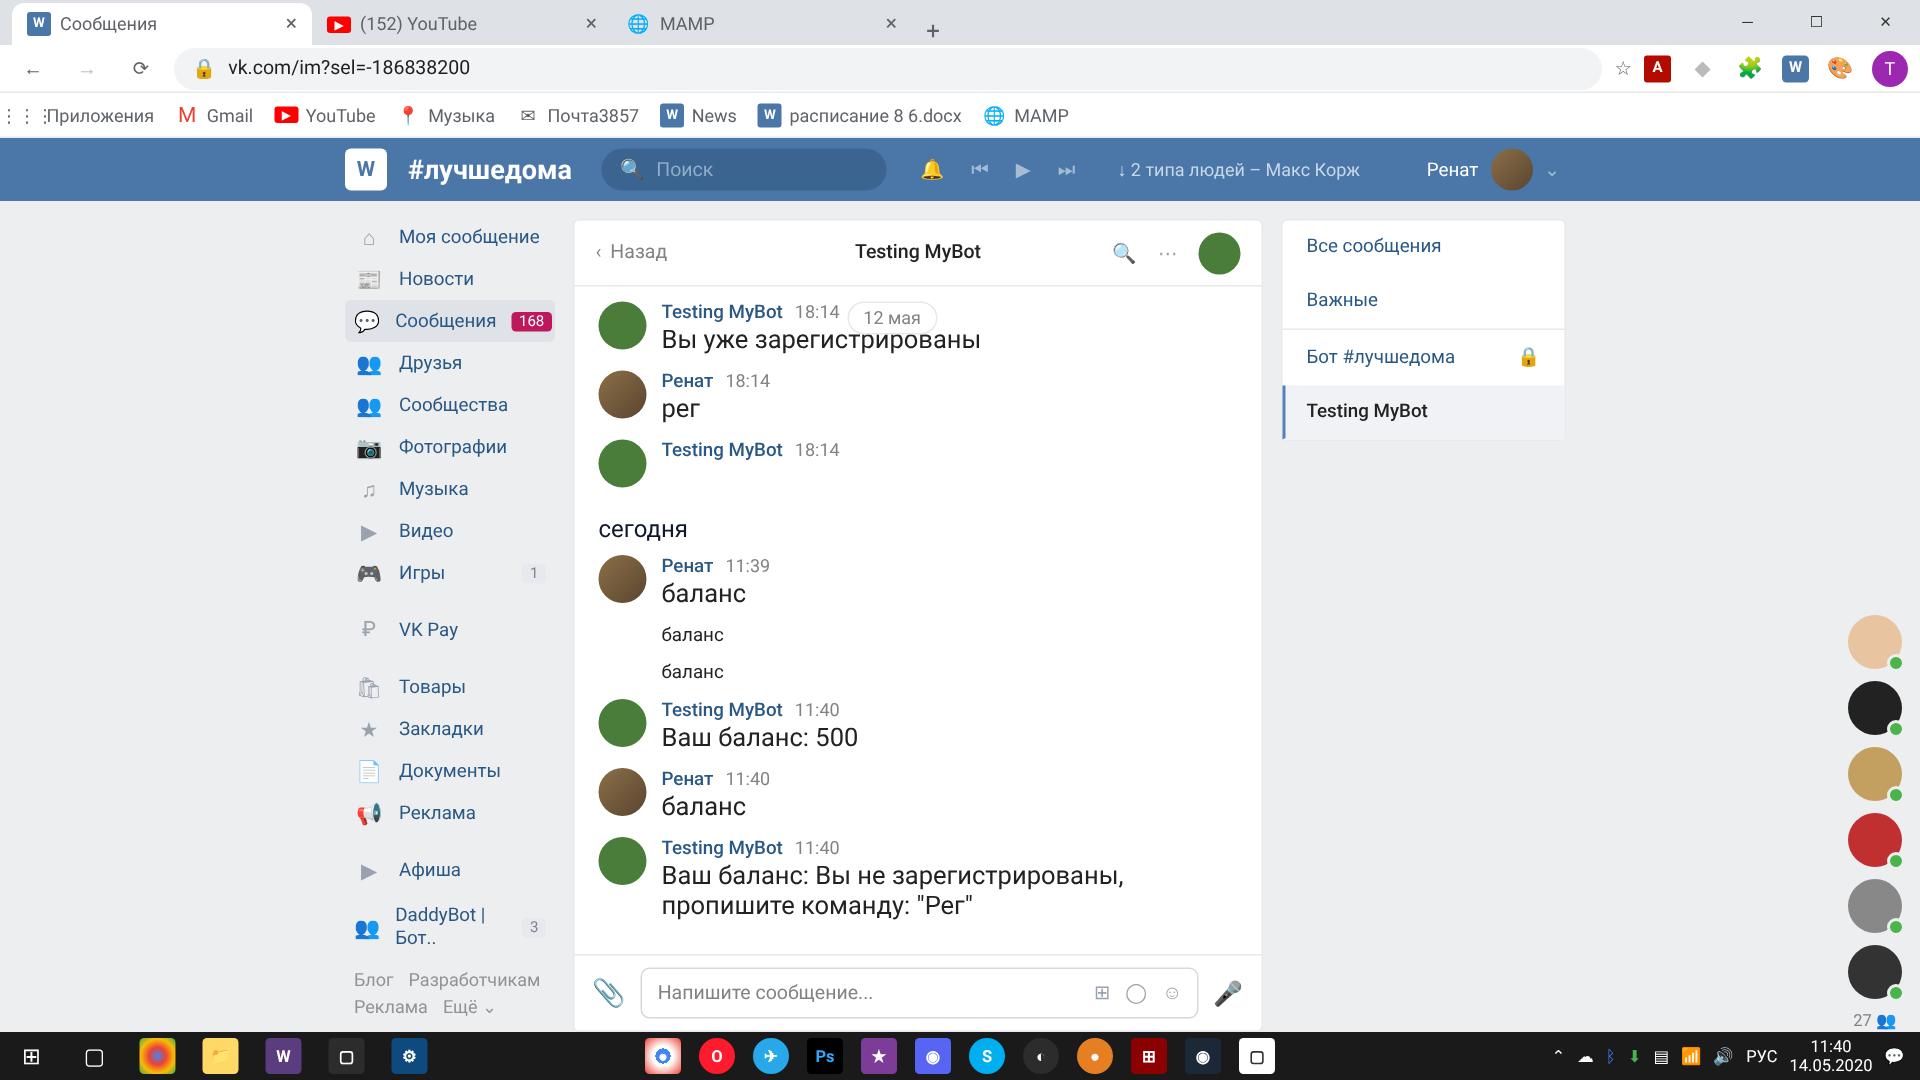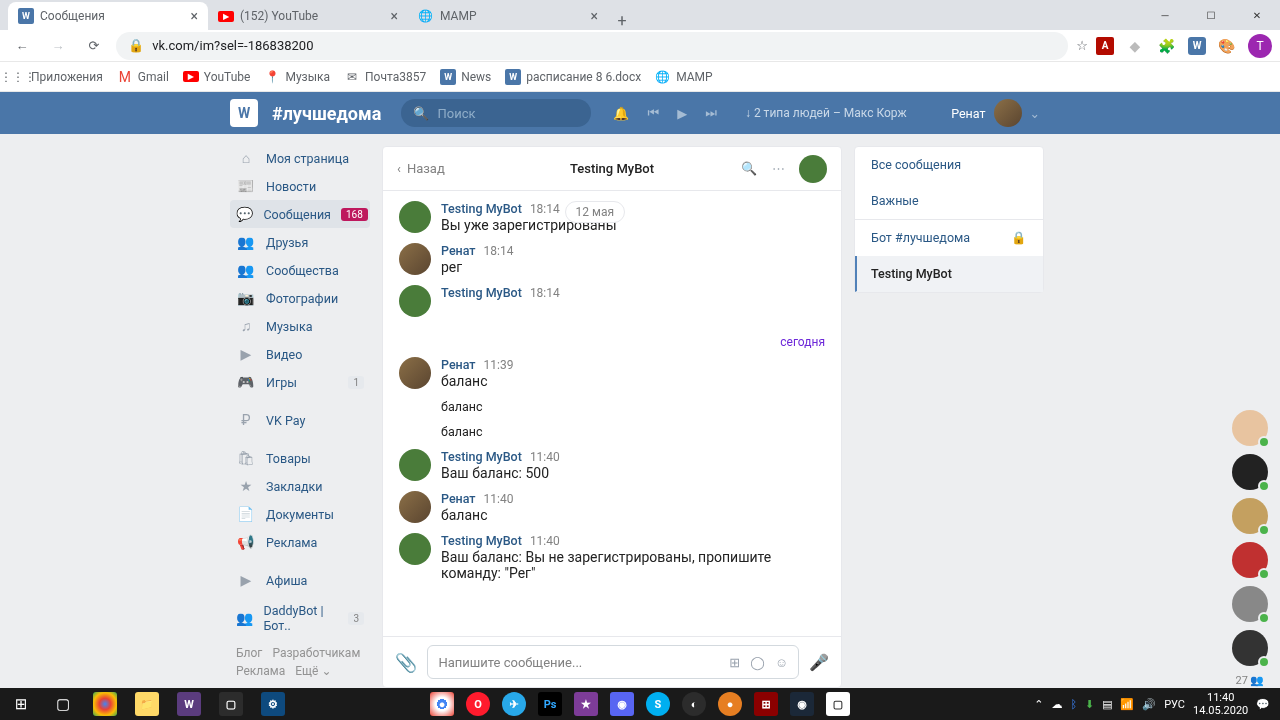--- a/index.html
+++ b/index.html
@@ -42,31 +42,31 @@
 .nav-badge{margin-left:auto;background:#be185d;color:#fff;border-radius:3px;padding:1px 5px;font-size:10px}
 .nav-sep{height:10px}
 .nav-footer{padding:6px;font-size:12px;color:#939393;display:flex;flex-wrap:wrap;gap:4px 10px;margin-top:8px}
 .chat-area{width:460px;background:#fff;border-radius:4px;margin:12px 0 0 12px;display:flex;flex-direction:column;border:1px solid #e7e8ec}
 .chat-header{height:44px;border-bottom:1px solid #e7e8ec;display:flex;align-items:center;padding:0 14px;position:relative}
 .back-btn{display:flex;align-items:center;gap:6px;color:#828282;font-size:13px}
 .chat-title{position:absolute;left:50%;transform:translateX(-50%);font-size:13px;color:#222;font-weight:500}
 .header-right{margin-left:auto;display:flex;align-items:center;gap:14px}
 .peer-av{width:28px;height:28px;border-radius:50%;background:#4a7c3a}
 .messages{flex:1;overflow:auto;padding:10px 16px}
-.date-sep{text-align:right;font-size:12px;color:#6d28d9;padding:8px 0}
+.date-sep{text-align:left;font-size:16px;color:#0f172a;padding:8px 0}
 .date-pill{display:inline-block;border:1px solid #e7e8ec;border-radius:12px;padding:3px 10px;background:#fff;font-size:12px;color:#828282;position:absolute;right:200px}
 .msg-group{display:flex;gap:10px;margin-bottom:10px;position:relative}
 .msg-av{width:32px;height:32px;border-radius:50%;flex-shrink:0}
 .av-bot{background:#4a7c3a}
 .av-user{background:linear-gradient(135deg,#8b6f47,#5a4530)}
 .msg-body{flex:1}
 .msg-head{display:flex;gap:8px;align-items:baseline}
 .msg-author{color:#2a5885;font-size:12.5px;font-weight:500}
 .msg-time{color:#828282;font-size:12px}
-.msg-text{color:#222;font-size:14px;margin-top:1px}
+.msg-text{color:#222;font-size:17px;margin-top:1px}
 .msg-text-extra{color:#222;font-size:12.5px;margin-top:10px}
 .compose{border-top:1px solid #e7e8ec;padding:8px 12px;display:flex;align-items:center;gap:10px}
 .compose-input{flex:1;height:34px;border:1px solid #d3d9de;border-radius:6px;display:flex;align-items:center;padding:0 10px;color:#828282}
 .compose-icons{display:flex;gap:10px;color:#99a2ad}
 .right-panel{width:190px;background:#fff;border-radius:4px;margin:12px 0 0 12px;border:1px solid #e7e8ec;align-self:flex-start}
 .rp-item{padding:10px 16px;font-size:12.5px;color:#2a5885;border-bottom:1px solid transparent}
 .rp-sep{border-top:1px solid #e7e8ec}
 .rp-item.active{background:#f0f2f5;border-left:2px solid #5181b8;padding-left:14px;color:#222;font-weight:500}
 .rp-bot{display:flex;justify-content:space-between;align-items:center}
 .friends-strip{position:fixed;right:12px;top:410px;display:flex;flex-direction:column;gap:8px}
@@ -183,21 +183,21 @@
     <div class="user-av"></div>
     <span style="color:#a5bcd4">⌄</span>
   </div>
 </div>
 
 <div class="page-body">
 
   <div class="left-nav">
     <div class="nav-item">
         <span class="nav-ico">⌂</span>
-        <span>Моя страница</span>
+        <span>Моя сообщение</span>
       </div>
     <div class="nav-item">
         <span class="nav-ico">📰</span>
         <span>Новости</span>
       </div>
     <div class="nav-item active">
         <span class="nav-ico">💬</span>
         <span>Сообщения</span>
         <span class="nav-badge">168</span>
       </div>

